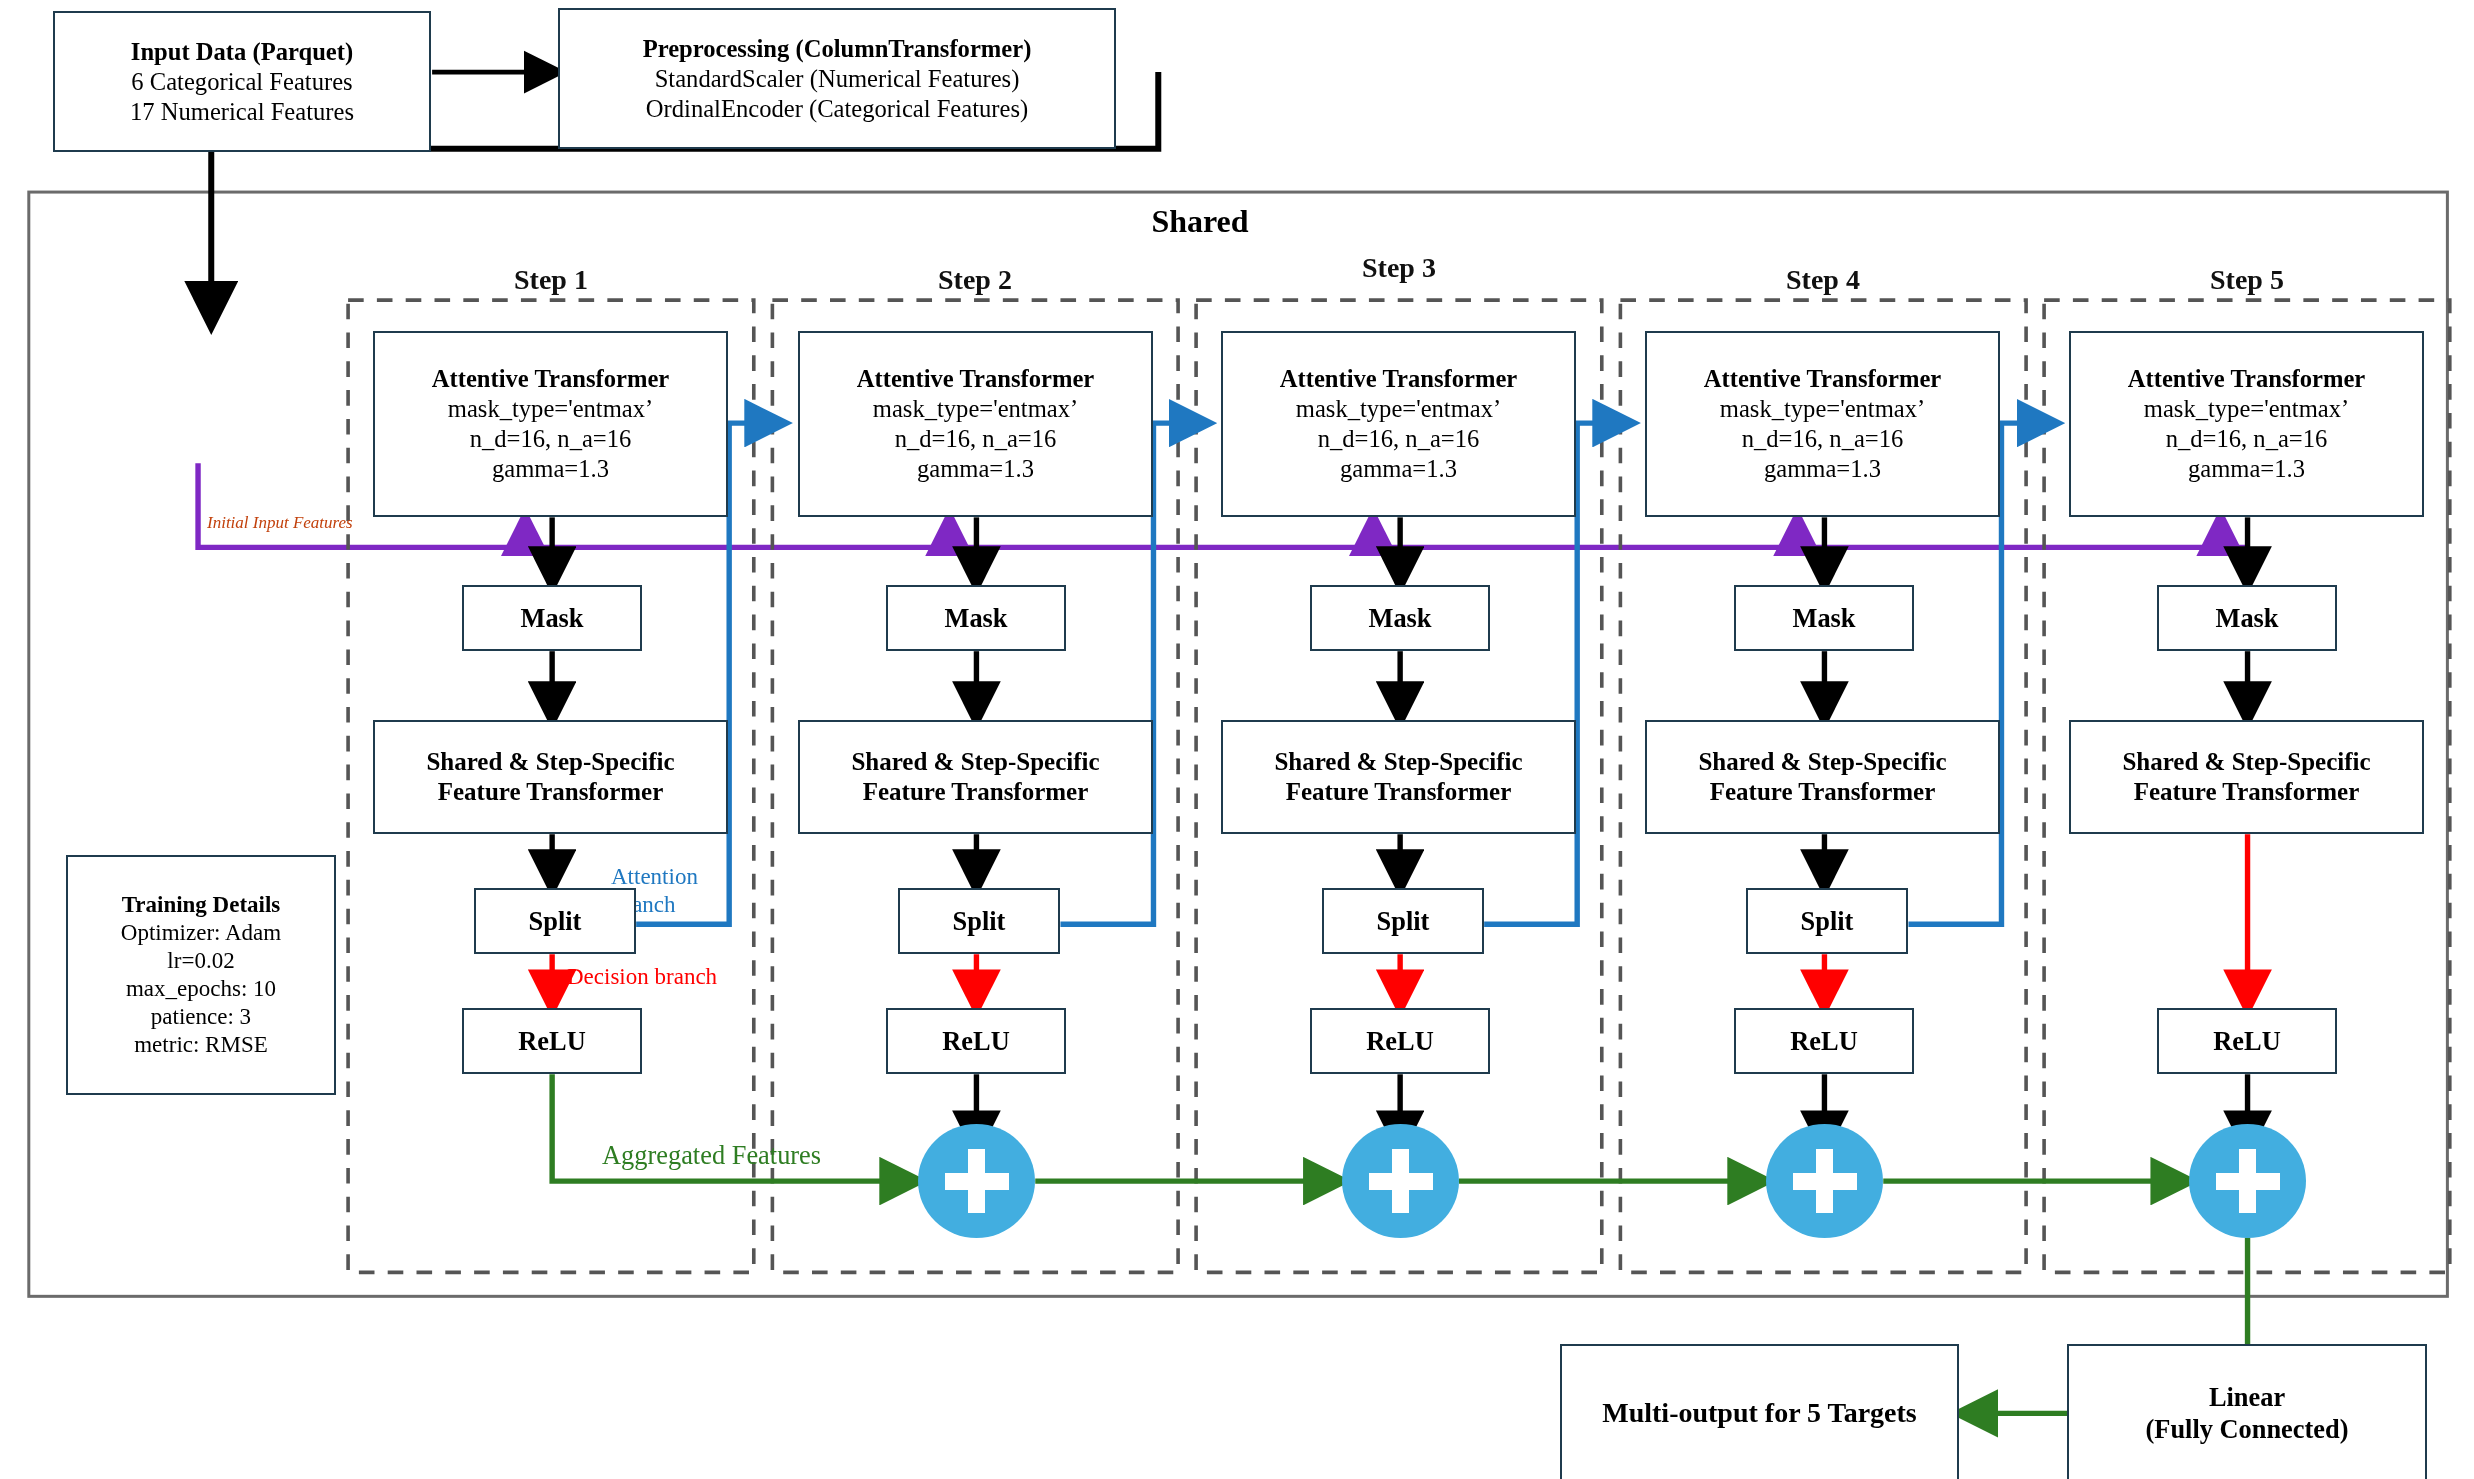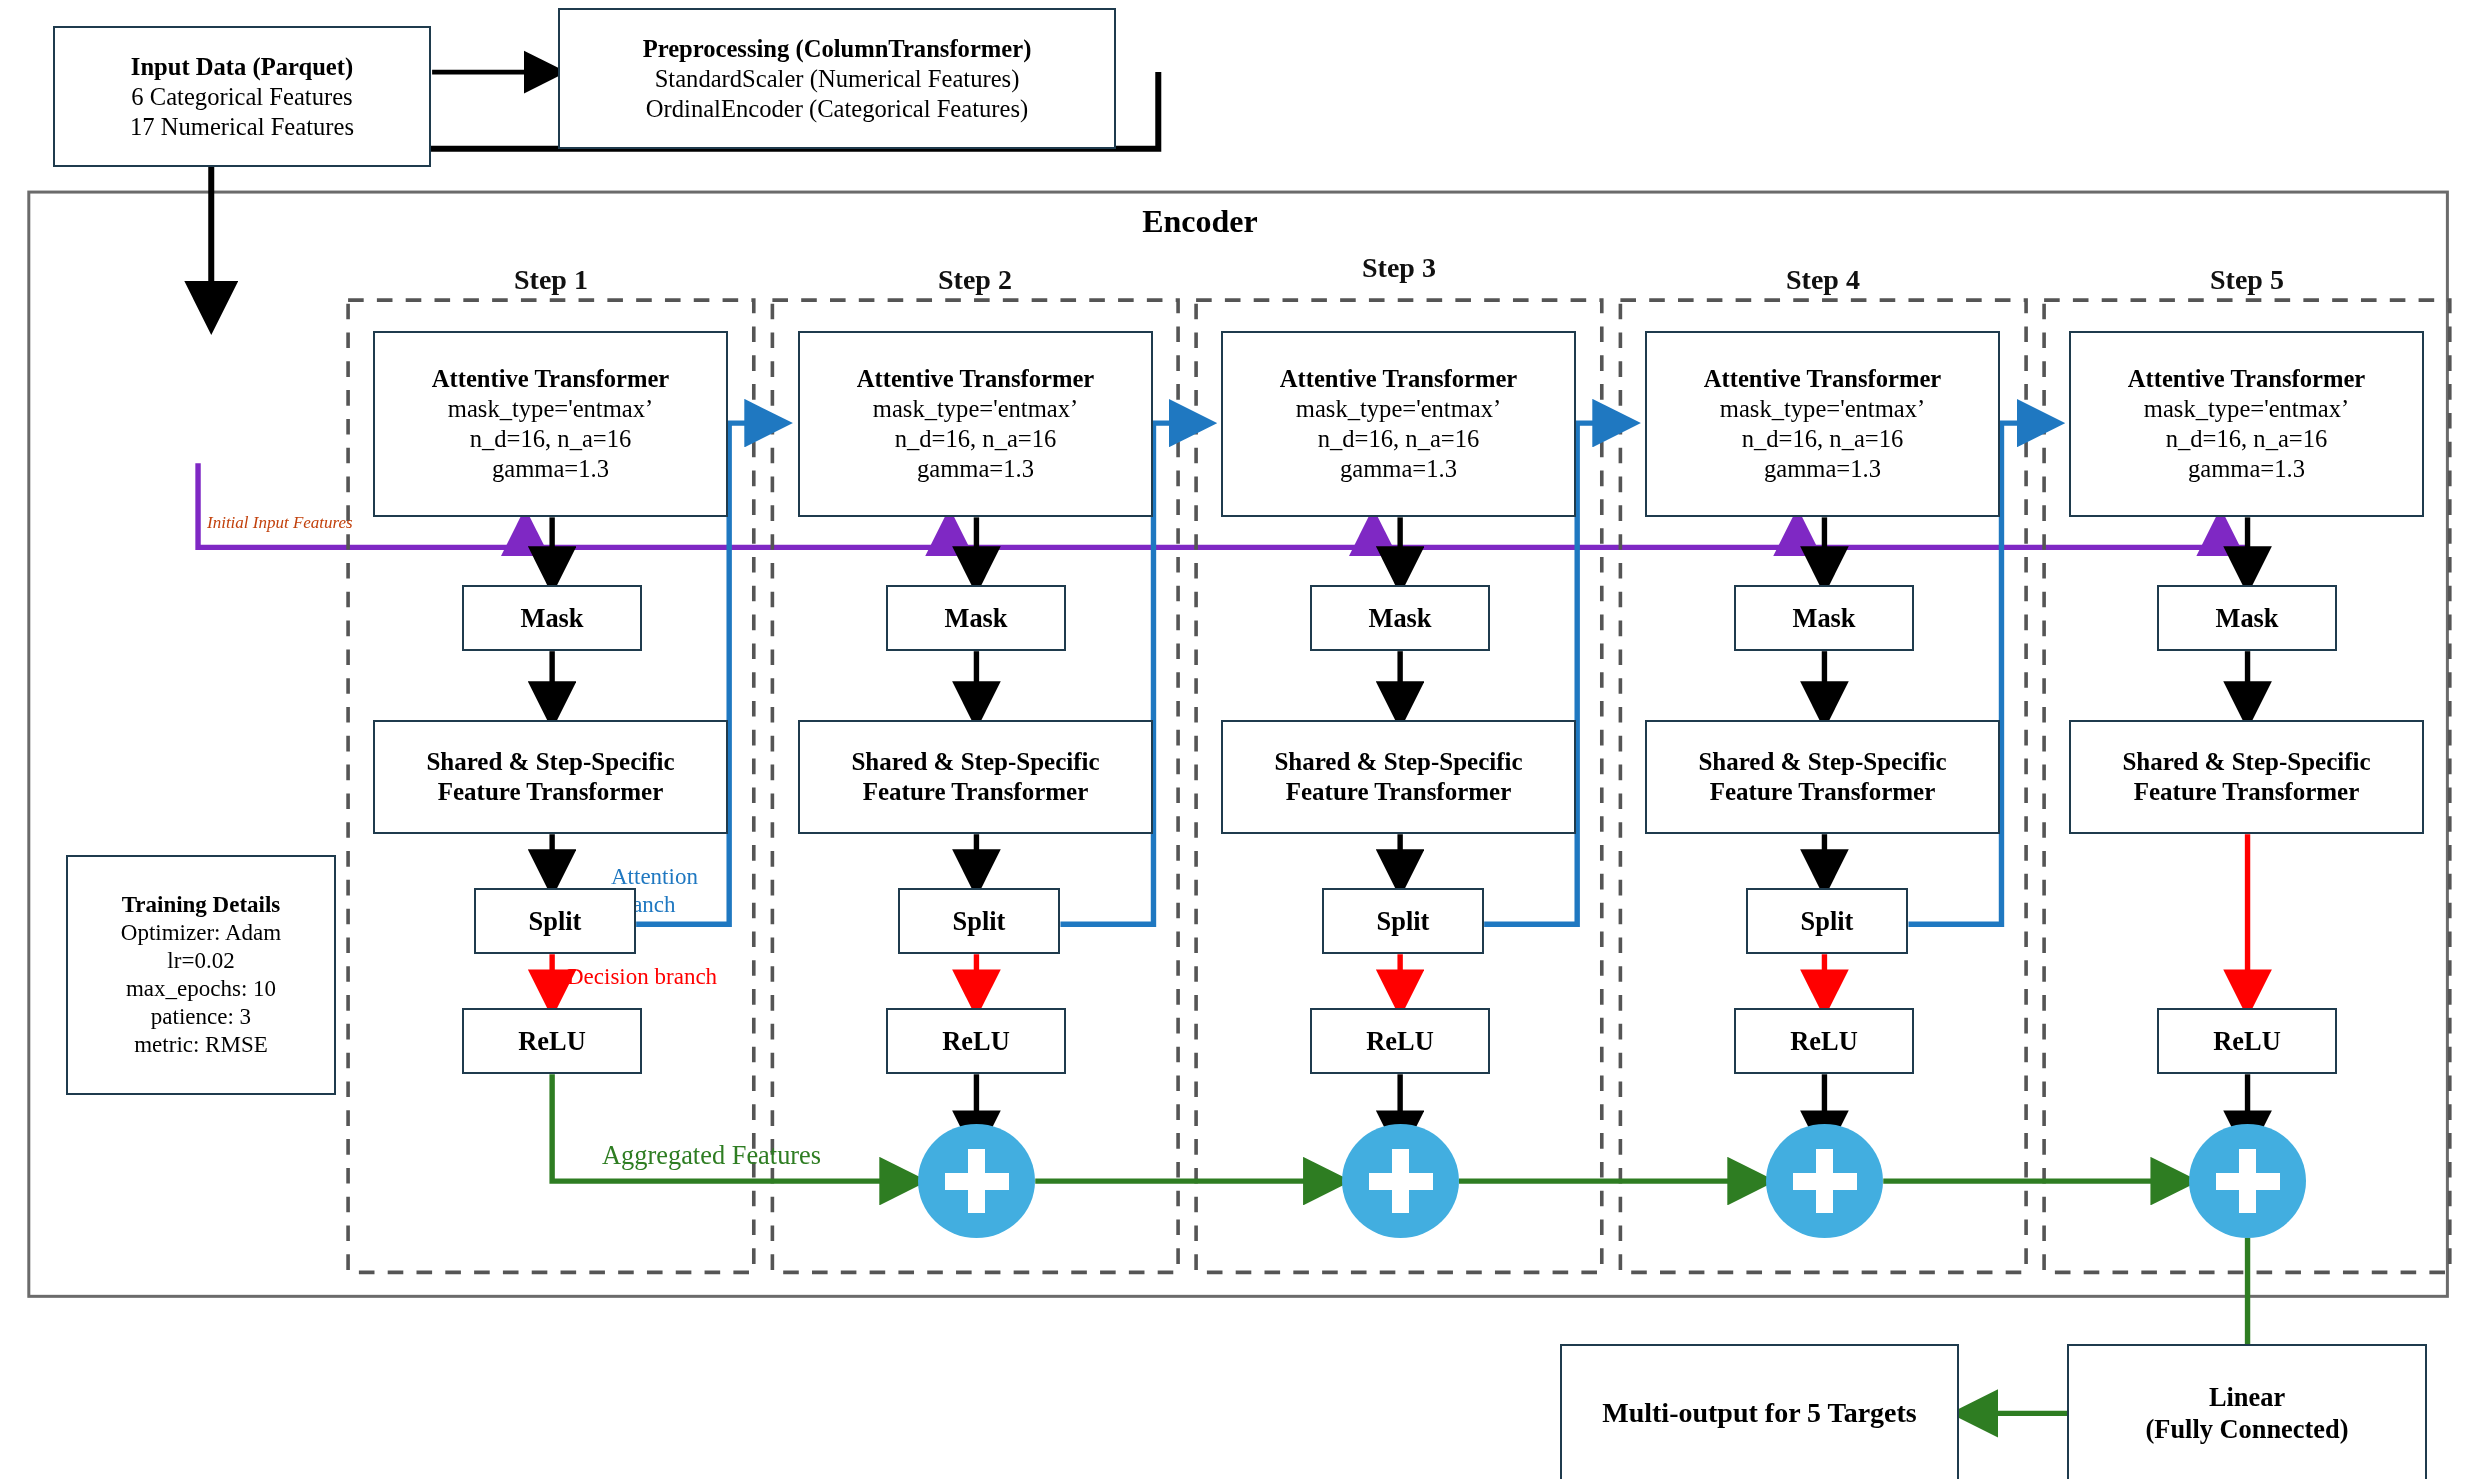--- a/index.html
+++ b/index.html
@@ -98,33 +98,33 @@
 
     <path d="M920,1790 L920,1968 L1530,1968" fill="none" stroke="#2e7d22" stroke-width="9" marker-end="url(#ahGrn)"></path>
     <line x1="1725" y1="1968" x2="2236" y2="1968" stroke="#2e7d22" stroke-width="9" marker-end="url(#ahGrn)"></line>
     <line x1="2431" y1="1968" x2="2943" y2="1968" stroke="#2e7d22" stroke-width="9" marker-end="url(#ahGrn)"></line>
     <line x1="3138" y1="1968" x2="3648" y2="1968" stroke="#2e7d22" stroke-width="9" marker-end="url(#ahGrn)"></line>
     <line x1="3745" y1="2062" x2="3745" y2="2305" stroke="#2e7d22" stroke-width="9" marker-end="url(#ahGrn)"></line>
 
     <line x1="3445" y1="2355" x2="3265" y2="2355" stroke="#2e7d22" stroke-width="9" marker-end="url(#ahGrn)"></line>
   </svg>
 
-  <div class="node" style="left:53px;top:26px;width:378px;height:141px;font-size:24.6px;">
+  <div class="node" style="left:53px;top:11px;width:378px;height:141px;font-size:24.6px;">
     <div class="ttl">Input Data (Parquet)</div>
     <div class="sub">6 Categorical Features</div>
     <div class="sub">17 Numerical Features</div>
   </div>
 
   <div class="node" style="left:558px;top:8.4px;width:558px;height:141px;font-size:24.6px;">
     <div class="ttl">Preprocessing (ColumnTransformer)</div>
     <div class="sub">StandardScaler (Numerical Features)</div>
     <div class="sub">OrdinalEncoder (Categorical Features)</div>
   </div>
 
-  <div class="encoder-title" style="left:1080px;top:203px;width:240px;">Encoder</div>
+  <div class="encoder-title" style="left:1080px;top:203px;width:240px;">Shared</div>
 
 
   <div class="node" style="left:66px;top:855px;width:270px;height:240px;font-size:23px;">
     <div class="ttl">Training Details</div>
     <div class="sub">Optimizer: Adam</div>
     <div class="sub">lr=0.02</div>
     <div class="sub">max_epochs: 10</div>
     <div class="sub">patience: 3</div>
     <div class="sub">metric: RMSE</div>
   </div>

